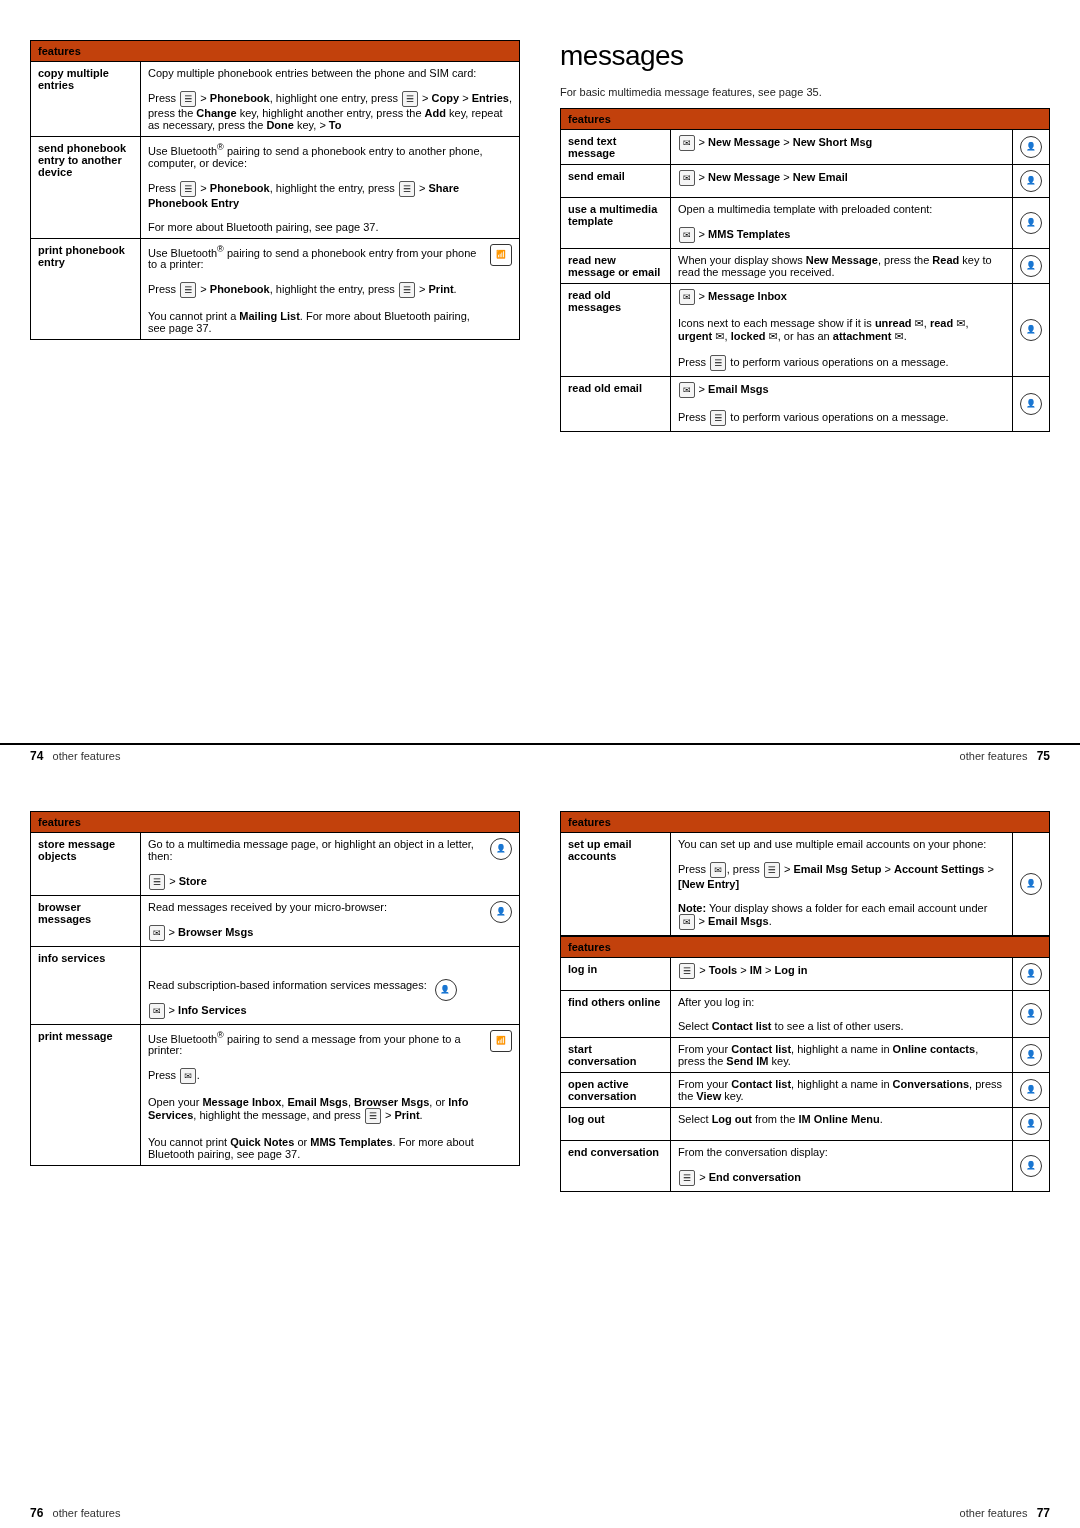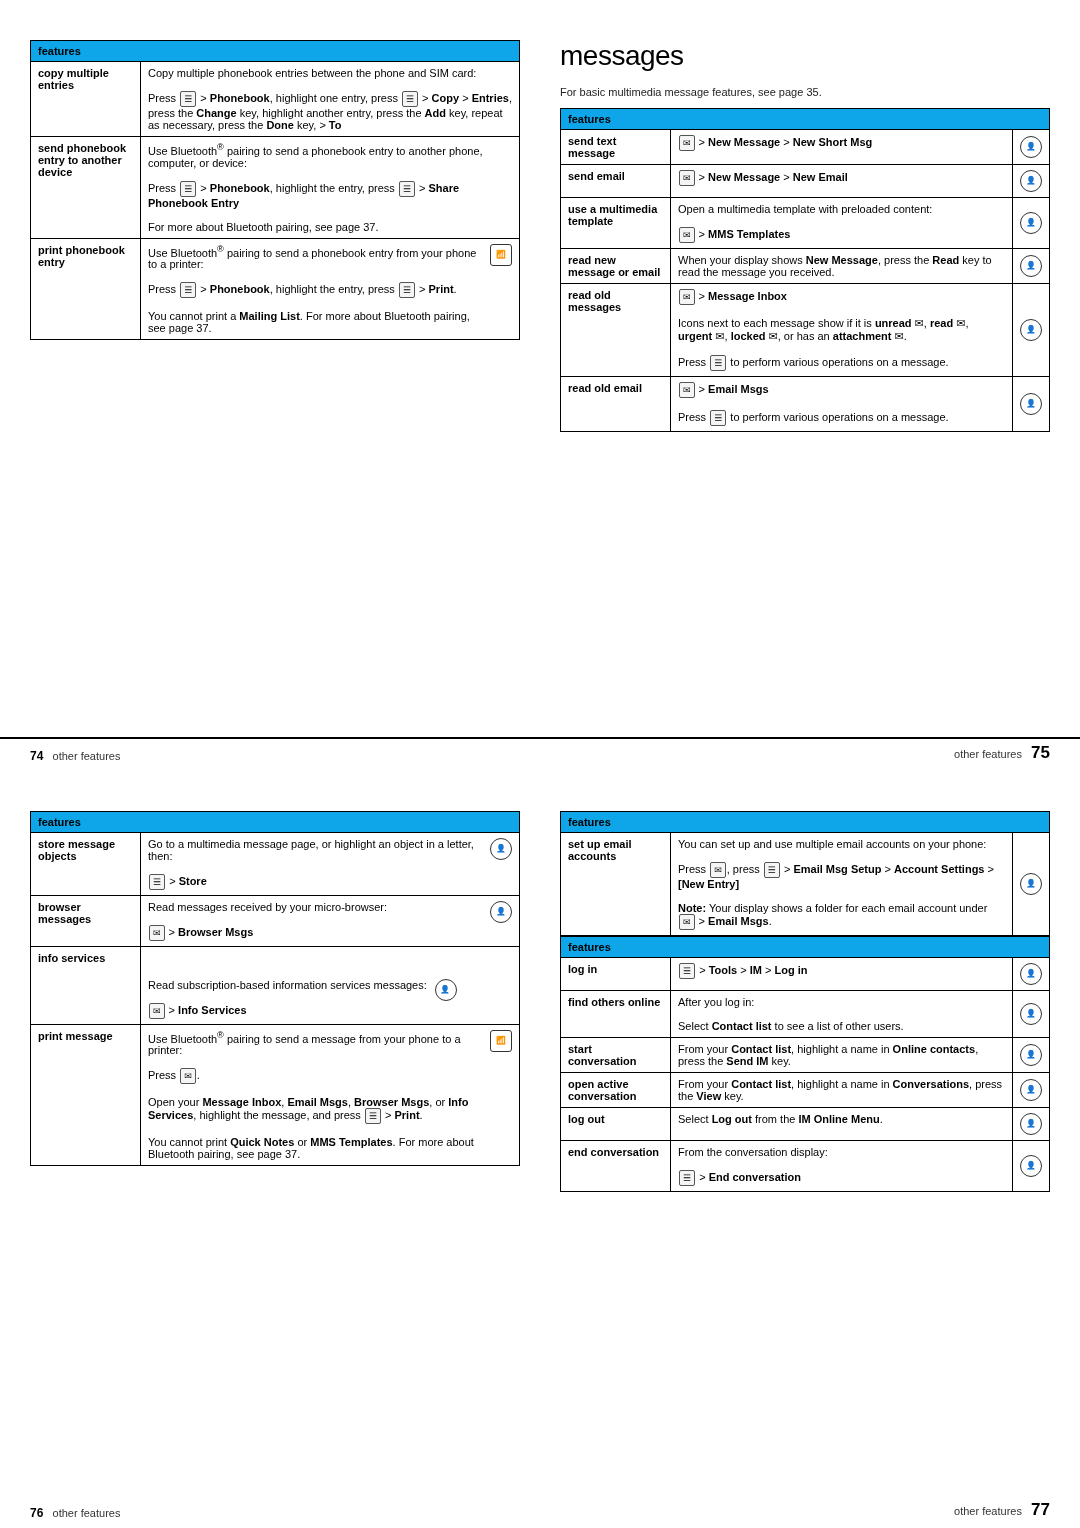--- a/index.html
+++ b/index.html
@@ -32,40 +32,40 @@
       display: flex;
       justify-content: space-between;
       align-items: flex-end;
       padding: 4px 30px 8px 30px;
     }
     .page-num-left {
       font-size: 12px;
       font-weight: bold;
     }
     .page-num-right {
-      font-size: 17px;
+      font-size: 12px;
       font-weight: bold;
     }
     .footer-label {
       font-size: 11px;
       color: #333;
     }
     
     table {
       width: 100%;
       border-collapse: collapse;
       font-size: 11px;
     }
     table th, table td {
       border: 1px solid #000;
       padding: 5px 7px;
       vertical-align: top;
     }
     thead th {
-      background: #0ea5e9;
+      background: #c2410c;
       font-weight: bold;
       font-size: 11px;
       text-align: left;
       padding: 4px 7px;
     }
     .feat-col {
       width: 110px;
       font-weight: bold;
     }
     .desc-col {

